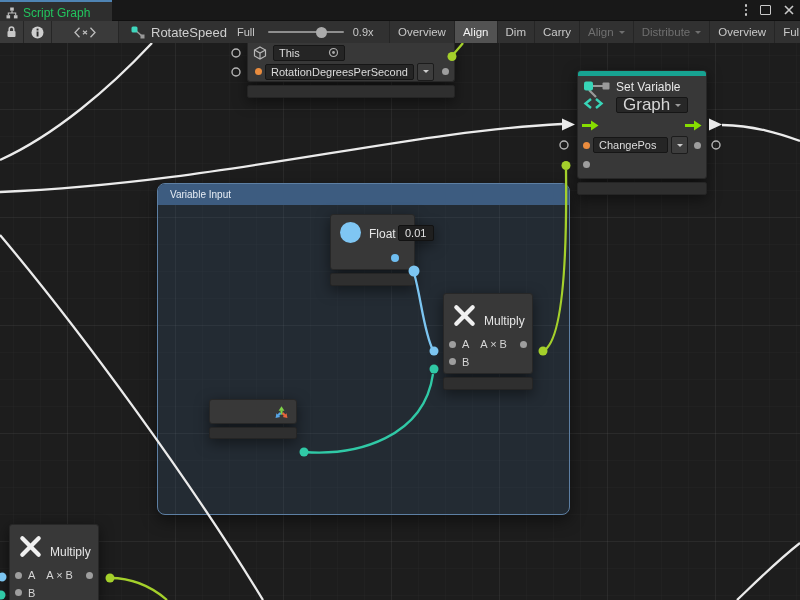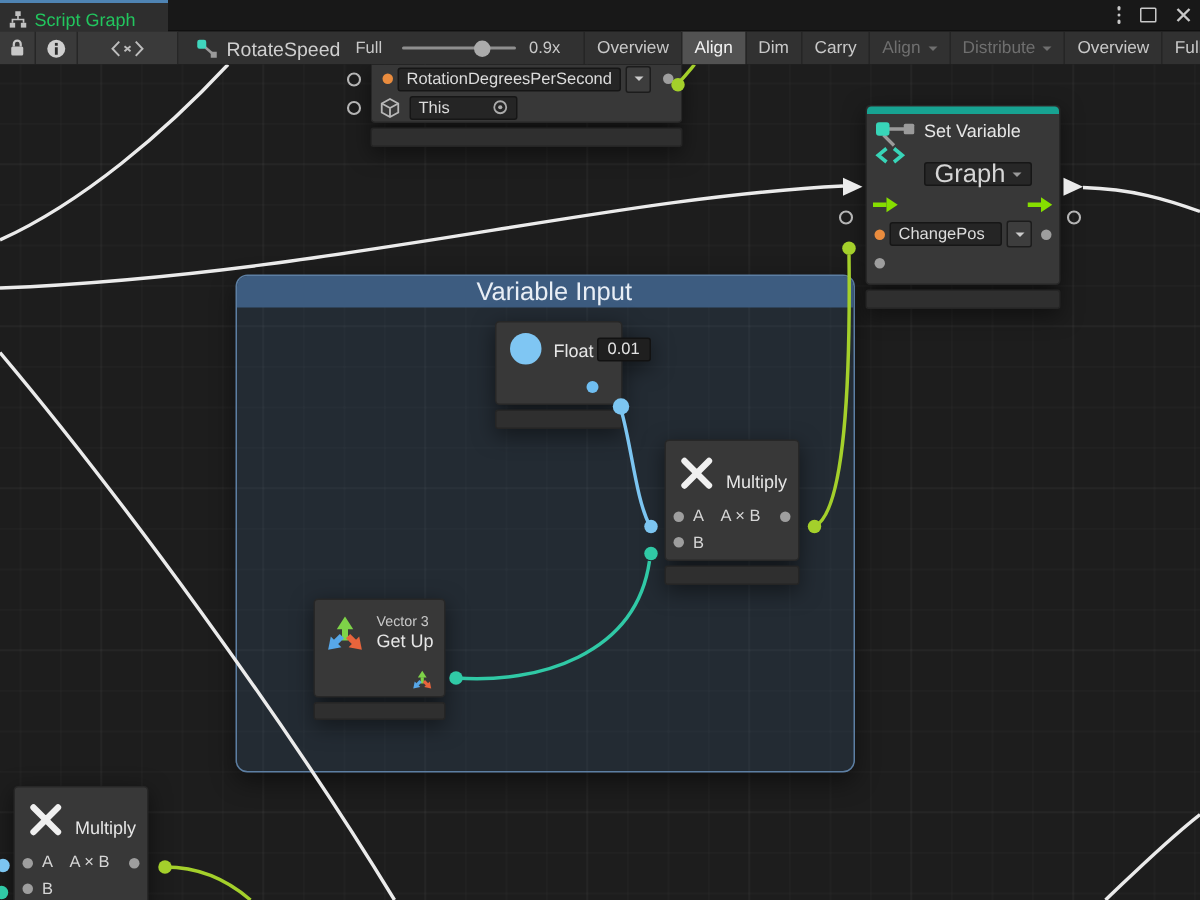--- a/index.html
+++ b/index.html
@@ -47,21 +47,21 @@
     background-size:108px 108px,108px 108px,27px 27px,27px 27px;
     background-position:-42px 66px,-41px 0px,-15px 12px,-14px 0px;}
 
   .wires{position:absolute;top:0;left:0;pointer-events:none;z-index:30;}
 
   
   .group{position:absolute;left:157px;top:140px;width:411px;height:330px;z-index:5;
          border:1px solid #5d7fa3;border-radius:8px;background:rgba(62,100,140,.20);
          box-shadow:0 6px 16px rgba(0,0,0,.45);display:flex;flex-direction:column;}
   .group-header{height:21px;background:#3d5c80;border-radius:7px 7px 0 0;display:flex;align-items:center;
-                padding-left:12px;color:#e8eef5;font-size:17px;justify-content:center;}
+                padding-left:12px;color:#e8eef5;font-size:10px;}
 
   
   .node{position:absolute;z-index:10;font-size:11px;color:#d6d6d6;
         filter:drop-shadow(0 4px 7px rgba(0,0,0,.5));}
   .node-main{background:#383838;border:1px solid #272727;border-radius:3px;}
   .node-footer{height:11px;background:#2f2f2f;border:1px solid #252525;border-radius:2px;margin-top:3px;}
   .nrow{display:flex;align-items:center;padding:0 5px;}
   .dot{width:7px;height:7px;border-radius:50%;flex:none;}
   .dot.orange{background:#ea8c3e;}
   .dot.gray{background:#9e9e9e;}
@@ -76,21 +76,21 @@
   .node-title{font-size:12px;color:#e6e6e6;}
 
   
   .n-getvar{left:247px;top:0;width:208px;}
   .n-getvar .node-main{border-top:none;border-radius:0 0 3px 3px;}
   .n-getvar .nrow{height:19px;}
   
   .n-setvar{left:577px;top:27px;width:130px;}
   .teal-cap{height:5px;background:#17a392;border-radius:3px 3px 0 0;}
   .sv-header{display:flex;gap:6px;padding:4px 5px 2px 5px;}
-  .sv-header .col{display:flex;flex-direction:column;gap:14px;}
+  .sv-header .col{display:flex;flex-direction:column;gap:3px;}
   
   .n-float{left:330px;top:171px;width:85px;}
   .float-header{display:flex;align-items:center;gap:8px;padding:7px 7px 4px 9px;}
   .float-circle{width:21px;height:21px;border-radius:50%;background:#7fc6f3;flex:none;}
   .float-col{display:flex;flex-direction:row;align-items:flex-end;gap:2px;flex:1;}
   .value-box{background:#1f1f1f;border:1px solid #121212;border-radius:2px;min-width:26px;height:14px;
              line-height:14px;text-align:center;padding:0 4px;color:#e2e2e2;}
   
   .n-mult .node-main{width:90px;box-sizing:border-box;}
   .mult-header{display:flex;align-items:flex-end;gap:7px;padding:9px 6px 7px 8px;}
@@ -210,41 +210,41 @@
 
     <div class="group">
       <div class="group-header">
         <span>Variable Input</span>
       </div>
     </div>
 
     <div class="node n-getvar">
       <div class="node-main">
         <div class="nrow">
+          <svg width="14" height="14" viewBox="0 0 14 14">
+            <path d="M7,1 L12.5,4 V10 L7,13 L1.5,10 V4 Z" stroke="#b8b8b8" stroke-width="1.2" fill="none"></path>
+            <path d="M1.5,4 L7,7 L12.5,4 M7,7 V13" stroke="#b8b8b8" stroke-width="1.2" fill="none"></path>
+          </svg>
+          <div class="dd-field" style="width:60px;margin-left:6px;display:flex;justify-content:space-between;align-items:center;">
+            <span>This</span>
+            <svg width="11" height="11" viewBox="0 0 11 11">
+              <circle cx="5.5" cy="5.5" r="4" stroke="#ababab" stroke-width="1.2" fill="none"></circle>
+              <circle cx="5.5" cy="5.5" r="1.4" fill="#ababab"></circle>
+            </svg>
+          </div>
+        </div>
+        <div class="nrow">
           <span class="dot orange" style="margin-left:2px;"></span>
           <div class="dd-field" style="flex:1;margin:0 3px;">
             <span>RotationDegreesPerSecond</span>
           </div>
           <div class="caret-btn">
               <span class="caret"></span>
             </div>
           <span class="dot gray" style="margin-left:8px;"></span>
-        </div>
-        <div class="nrow">
-          <svg width="14" height="14" viewBox="0 0 14 14">
-            <path d="M7,1 L12.5,4 V10 L7,13 L1.5,10 V4 Z" stroke="#b8b8b8" stroke-width="1.2" fill="none"></path>
-            <path d="M1.5,4 L7,7 L12.5,4 M7,7 V13" stroke="#b8b8b8" stroke-width="1.2" fill="none"></path>
-          </svg>
-          <div class="dd-field" style="width:60px;margin-left:6px;display:flex;justify-content:space-between;align-items:center;">
-            <span>This</span>
-            <svg width="11" height="11" viewBox="0 0 11 11">
-              <circle cx="5.5" cy="5.5" r="4" stroke="#ababab" stroke-width="1.2" fill="none"></circle>
-              <circle cx="5.5" cy="5.5" r="1.4" fill="#ababab"></circle>
-            </svg>
-          </div>
         </div>
       </div>
       <div class="node-footer"></div>
     </div>
 
     <div class="node n-setvar">
       <div class="node-main" style="border-radius:3px;">
         <div class="teal-cap"></div>
         <div class="sv-header">
           <svg width="27" height="30" viewBox="0 0 27 30">
@@ -321,40 +321,20 @@
         <div class="nrow" style="height:17px;padding-bottom:3px;">
           <span class="dot gray"></span>
           <span class="plab">B</span>
         </div>
       </div>
       <div class="node-footer"></div>
     </div>
 
     <div class="node n-vec">
       <div class="node-main">
-        <div class="vec-header">
-          <svg width="28" height="32" viewBox="-14 -16 28 32">
-            <g transform="translate(0,-3)" fill="#7ed348" stroke="#7ed348">
-              <line y1="9" y2="1" stroke-width="4"></line>
-                <polygon points="-5.5,1.5 0,-7 5.5,1.5" stroke="none"></polygon>
-            </g>
-            <g transform="translate(-7,8) rotate(225)" fill="#57a7e8" stroke="#57a7e8">
-              <line y1="7" y2="1" stroke-width="4"></line>
-                <polygon points="-5,1.5 0,-6 5,1.5" stroke="none"></polygon>
-            </g>
-            <g transform="translate(7,8) rotate(135)" fill="#e8643c" stroke="#e8643c">
-              <line y1="7" y2="1" stroke-width="4"></line>
-                <polygon points="-5,1.5 0,-6 5,1.5" stroke="none"></polygon>
-            </g>
-          </svg>
-          <div class="vec-col">
-            <span class="vec-type">Vector 3</span>
-            <span class="node-title">Get Up</span>
-          </div>
-        </div>
         <div class="vec-row">
           <svg width="15" height="17" viewBox="-14 -16 28 32">
             <g transform="translate(0,-3)" fill="#7ed348" stroke="#7ed348">
               <line y1="9" y2="1" stroke-width="4"></line>
                 <polygon points="-5.5,1.5 0,-7 5.5,1.5" stroke="none"></polygon>
             </g>
             <g transform="translate(-7,8) rotate(225)" fill="#57a7e8" stroke="#57a7e8">
               <line y1="7" y2="1" stroke-width="4"></line>
                 <polygon points="-5,1.5 0,-6 5,1.5" stroke="none"></polygon>
             </g>

